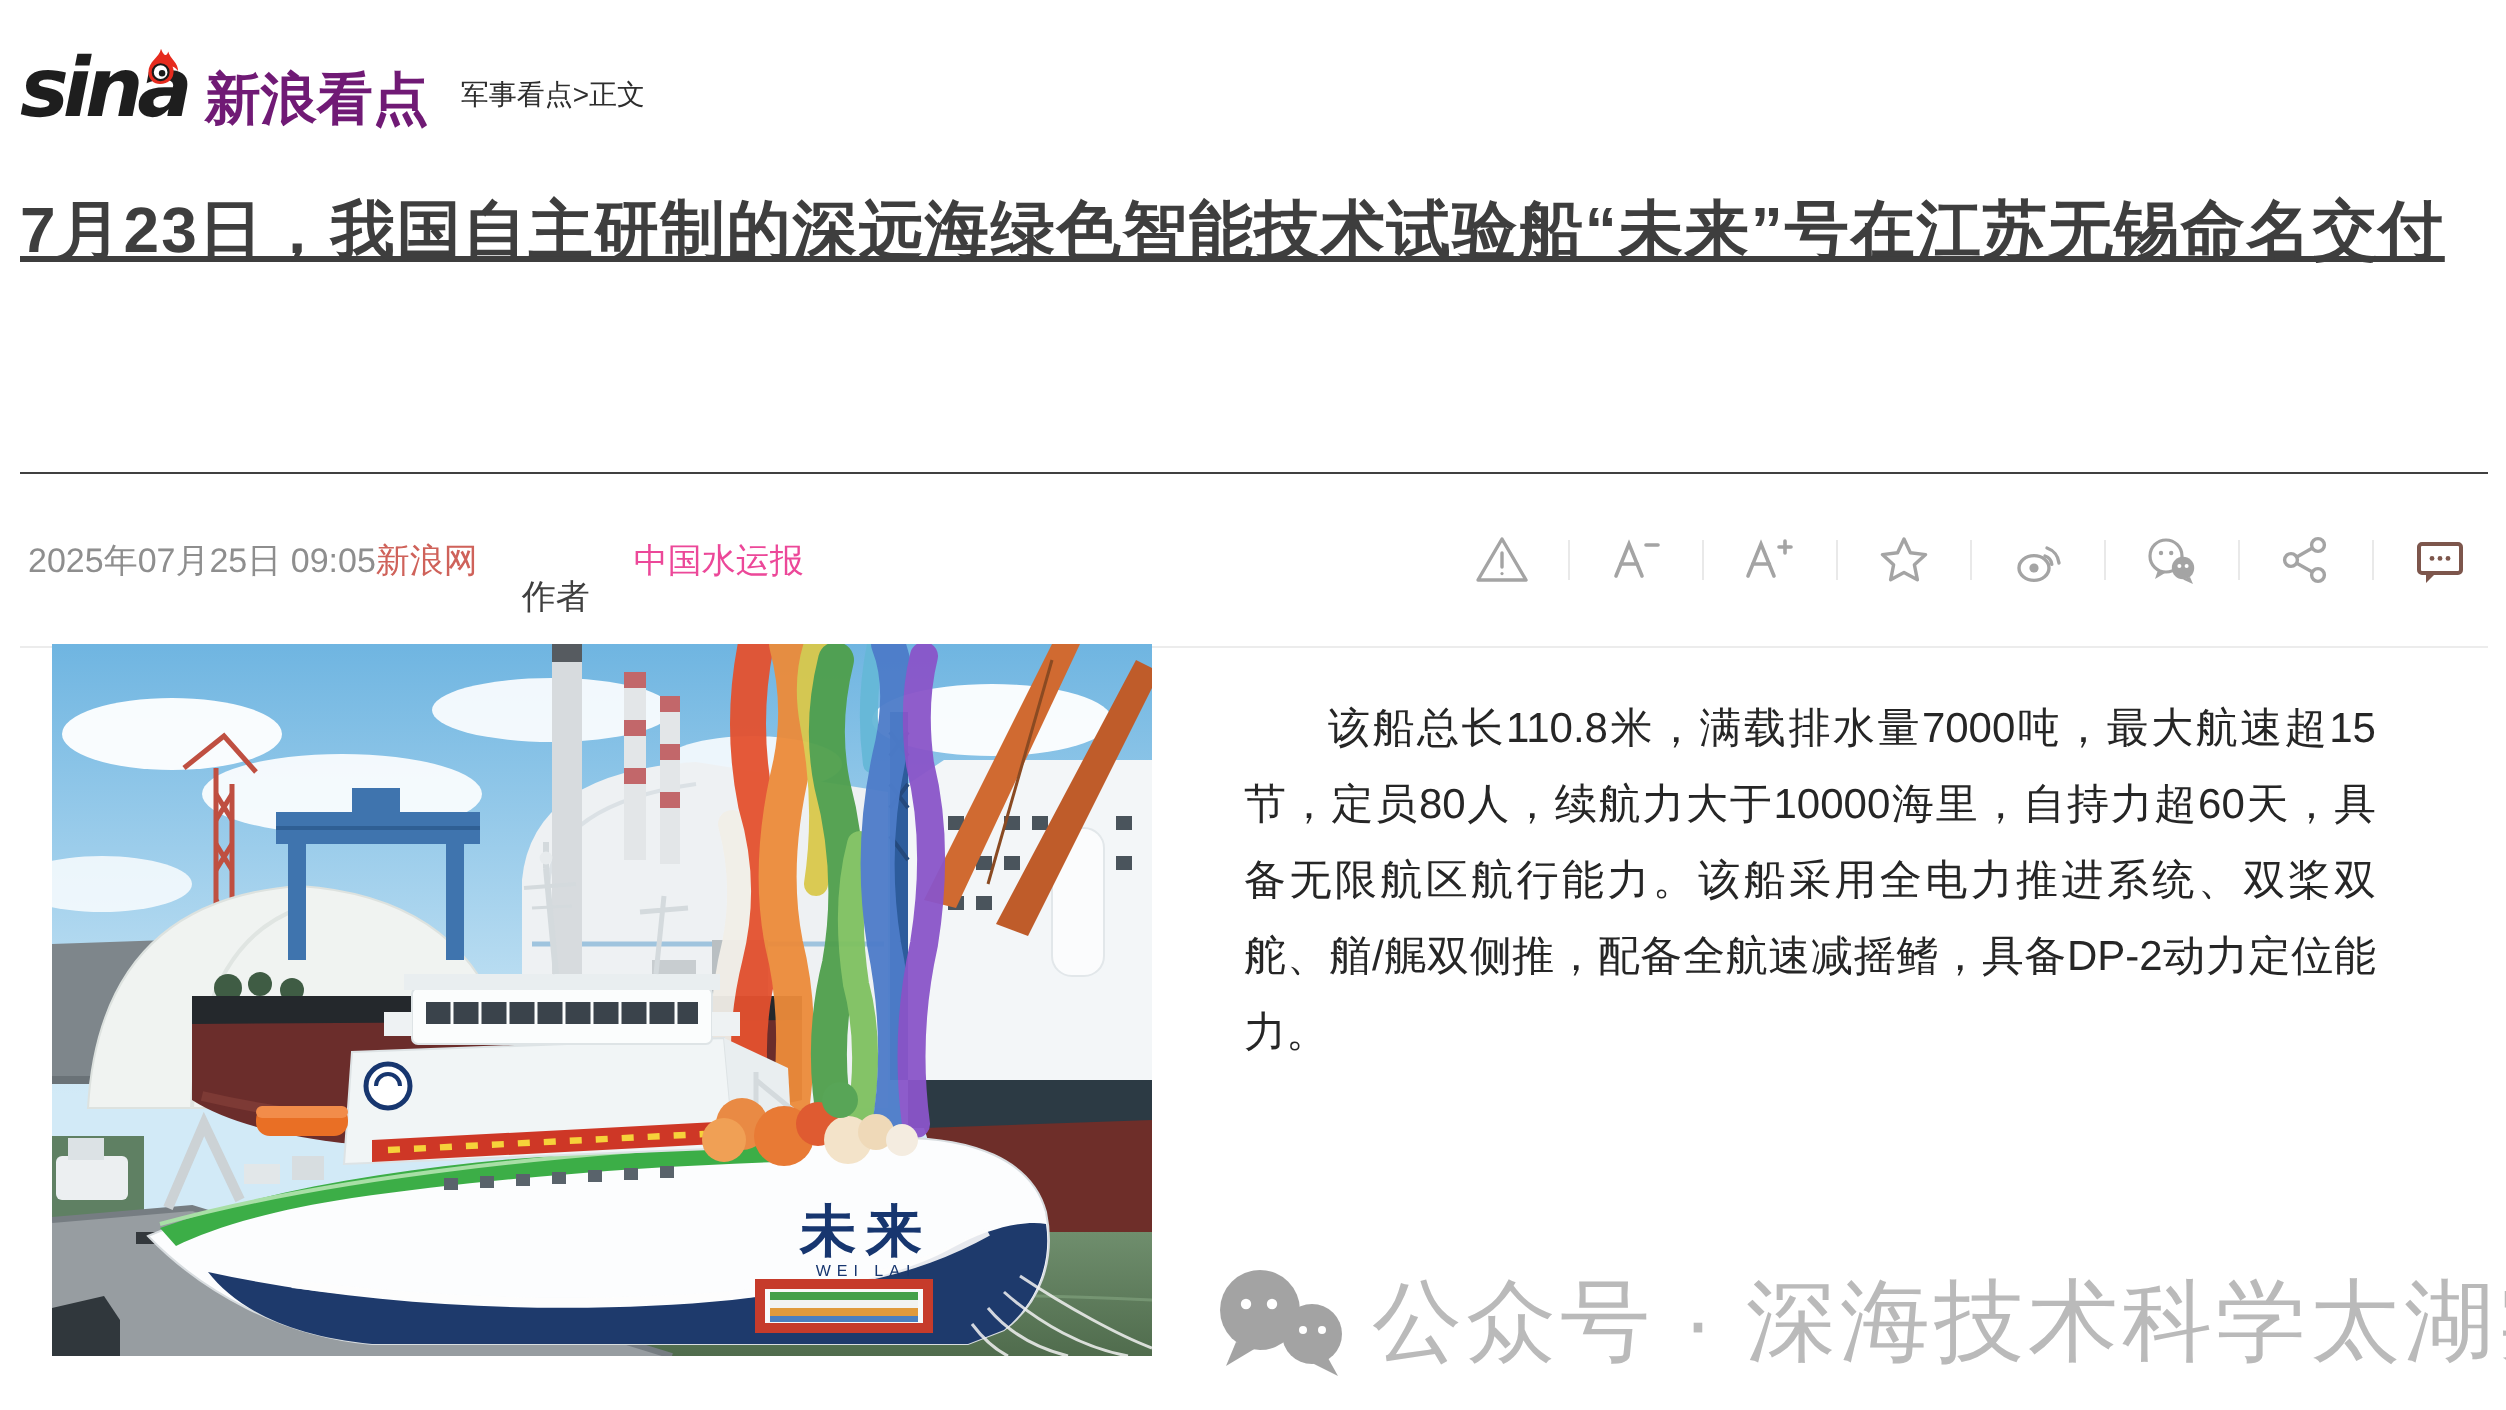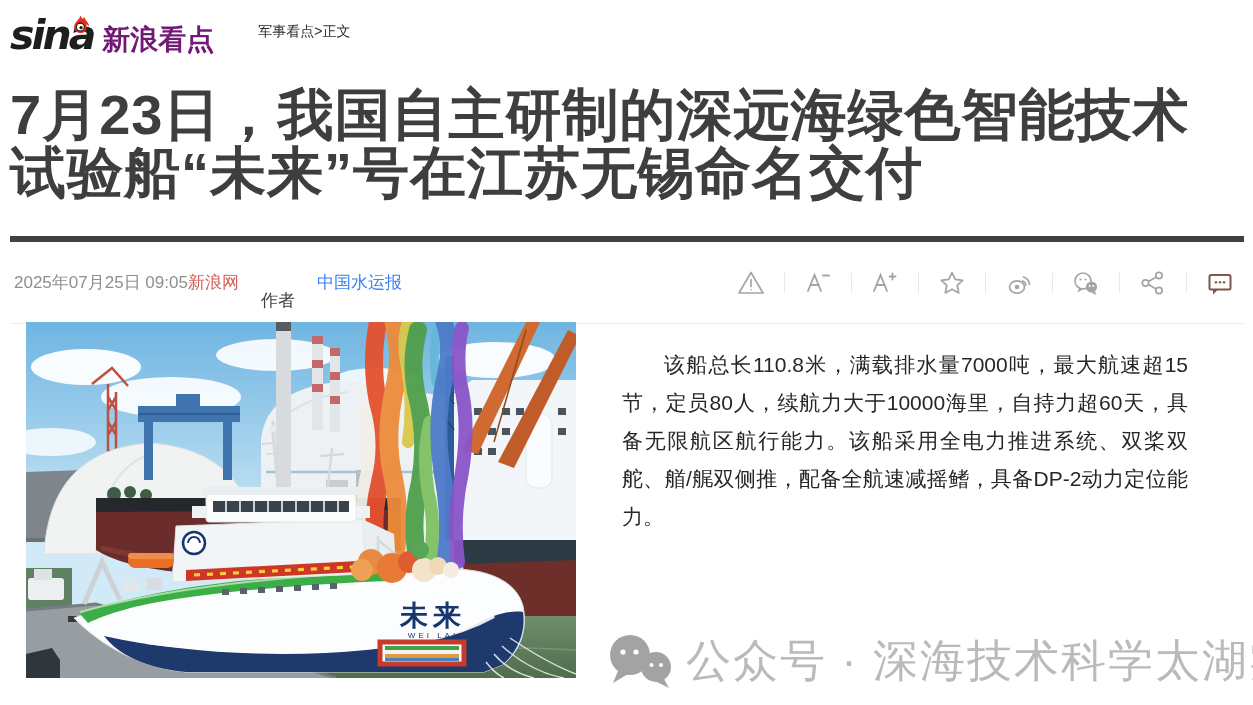--- a/index.html
+++ b/index.html
@@ -4,48 +4,48 @@
 <style>
   * { margin:0; padding:0; box-sizing:border-box; }
   html,body { background:#ffffff; }
   body {
     width:1253px; height:705px; position:relative; overflow:hidden;
     font-family:"Liberation Sans","DejaVu Sans",sans-serif; color:#262626;
   }
   .page { position:absolute; inset:0; background:#fff; }
 
   
-  .topbar { position:absolute; left:10px; top:6px; height:58px; display:flex; align-items:center;gap:28px; }
+  .topbar { position:absolute; left:10px; top:6px; height:58px; display:flex; align-items:flex-end; }
   .logo { position:relative; display:flex; align-items:flex-end; }
   .flame { position:absolute; left:57px; top:-2px; }
   .sina-word {
     font-family:"DejaVu Sans","Liberation Sans",sans-serif;
     font-weight:bold; font-style:italic; font-size:41px; line-height:0.95;
     letter-spacing:-3px; color:#1e1e1e;
   }
   .brand { font-size:28px; font-weight:bold; color:#701a75; margin-left:9px; line-height:1.05; }
   .breadcrumb { margin-left:16px; padding-bottom:7px; font-size:14px; color:#2e2e2e; cursor:pointer; }
 
   
   .title {
     position:absolute; left:10px; top:86px; width:1218px;
-    font-size:56px; line-height:58px; font-weight:bold; color:#3e3e3e; letter-spacing:1px;
+    font-size:32px; line-height:58px; font-weight:bold; color:#3e3e3e; letter-spacing:1px;text-decoration:underline;
   }
 
   
   .meta-bar {
     position:absolute; left:10px; top:236px; width:1234px; height:88px;
-    border-top:6px solid #404040; border-bottom:1px solid #ececec;
+    border-top:1px solid #404040; border-bottom:1px solid #ececec;
     display:flex; align-items:center; justify-content:space-between;
   }
   .meta-left { display:flex; align-items:center; font-size:17px; padding-left:4px; }
   .meta-date { color:#8e8e8e; }
   .meta-source { color:#cf625a; cursor:pointer; }
   .meta-author-label { color:#404040; margin-left:22px;margin-top:36px; }
-  .meta-author { color:#3b82f6; margin-left:22px; cursor:pointer; }
+  .meta-author { color:#ec4899; margin-left:22px; cursor:pointer; }
   .actions { display:flex; align-items:center; padding-right:8px; }
   .action { width:32px; height:32px; display:flex; align-items:center; justify-content:center; cursor:pointer; }
   .sep { width:1px; height:20px; background:#e9e9e9; margin:0 17px; }
 
   
   .photo {
     position:absolute; left:26px; top:322px; width:550px; height:356px;
     overflow:hidden; background:#8b5cf6;
   }
   .photo svg { display:block; width:100%; height:100%; }

